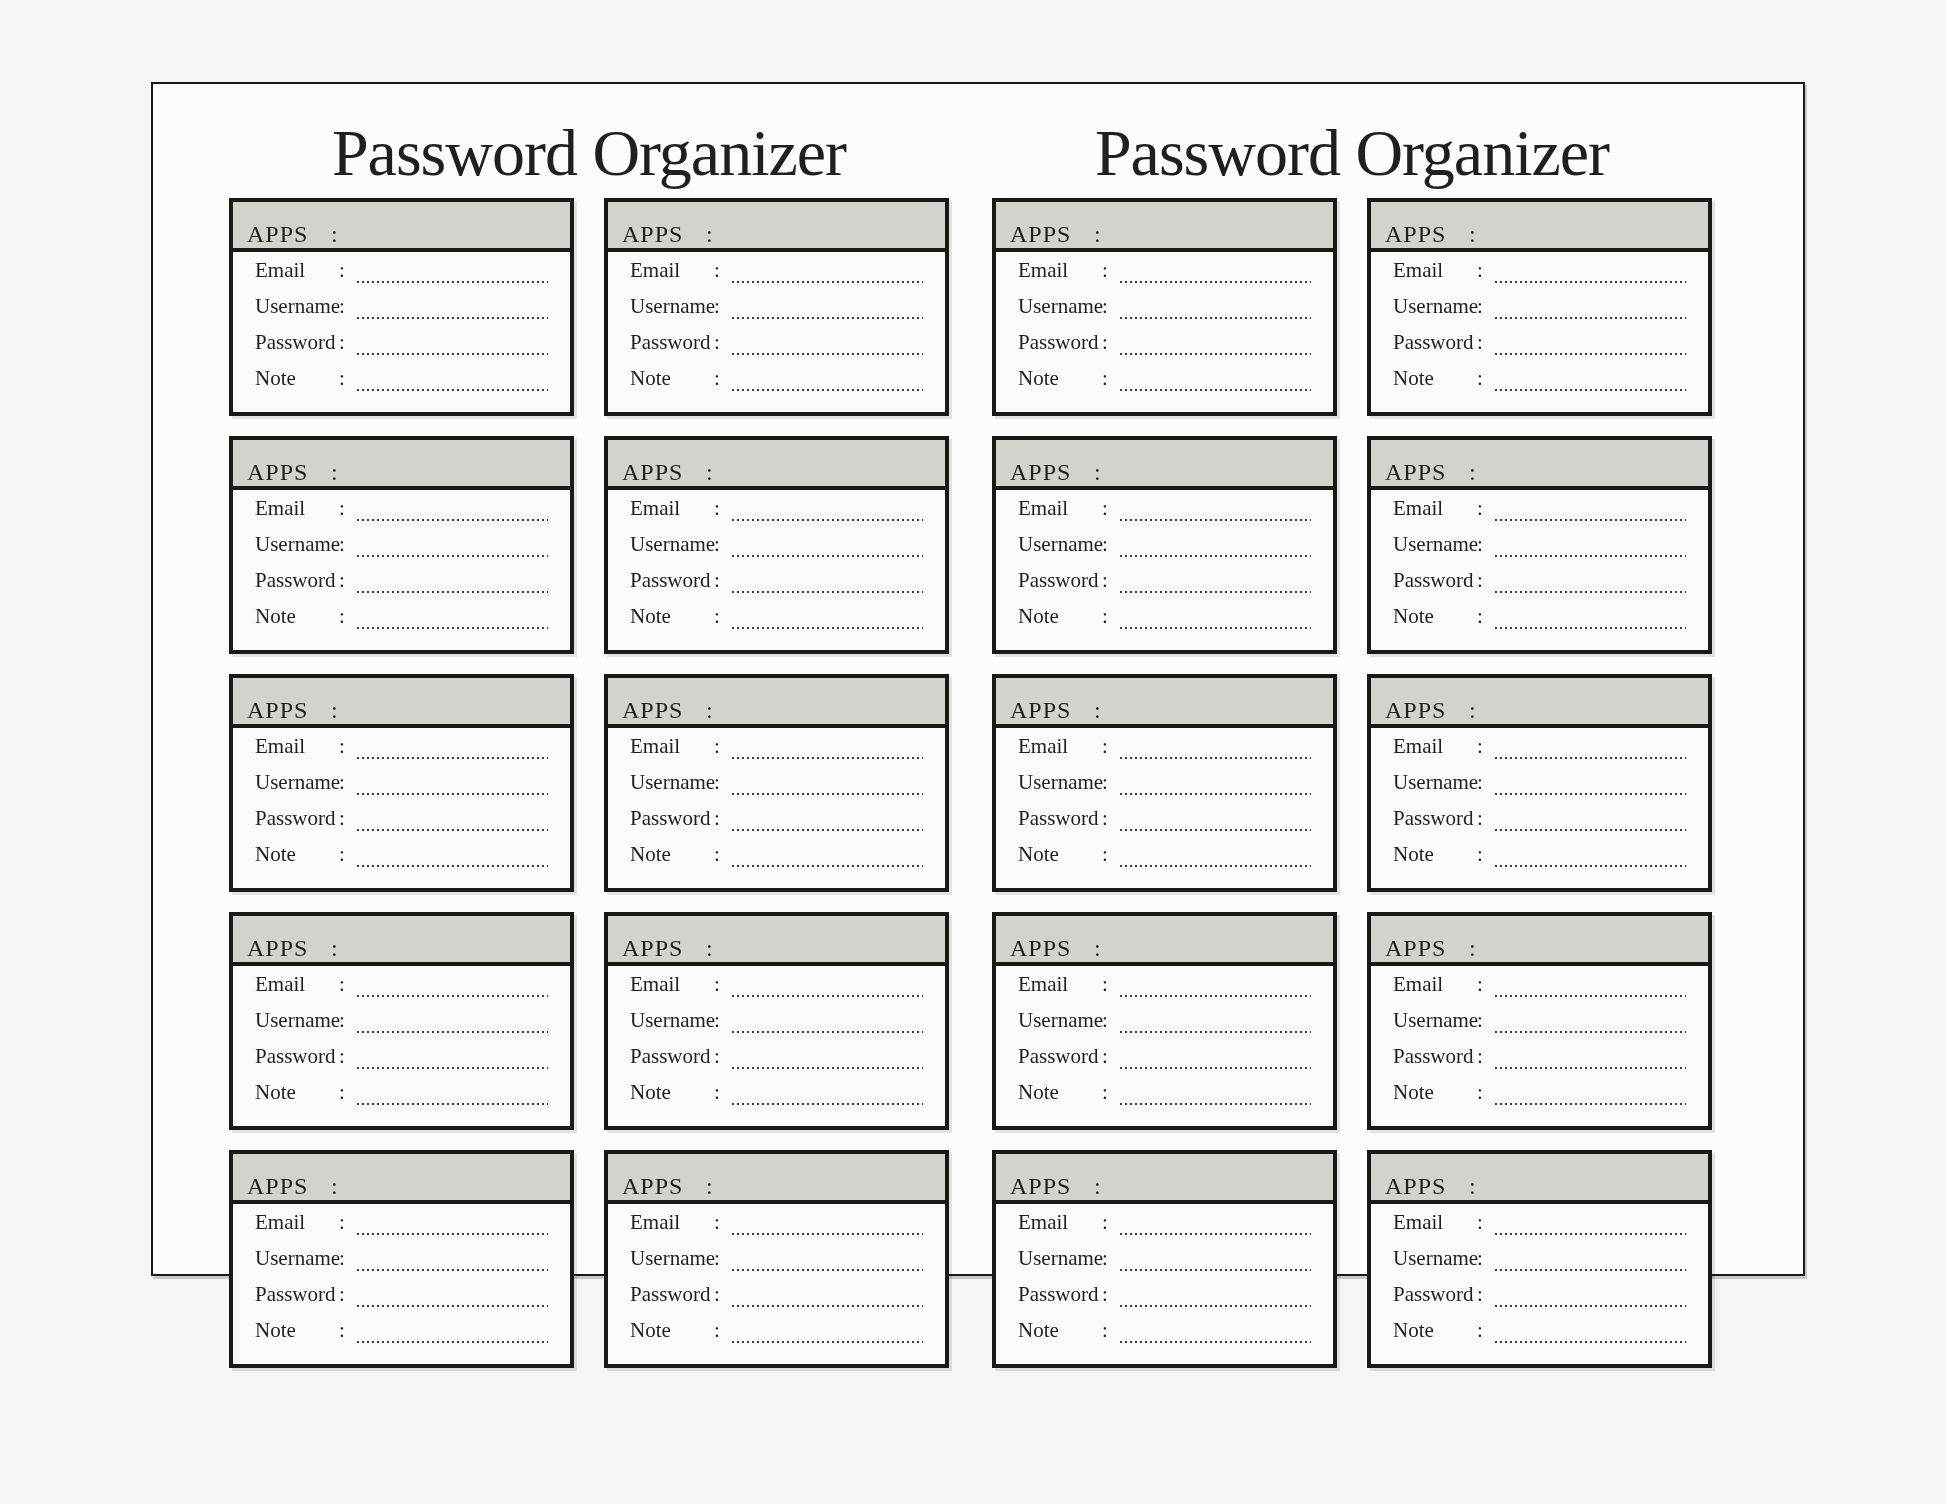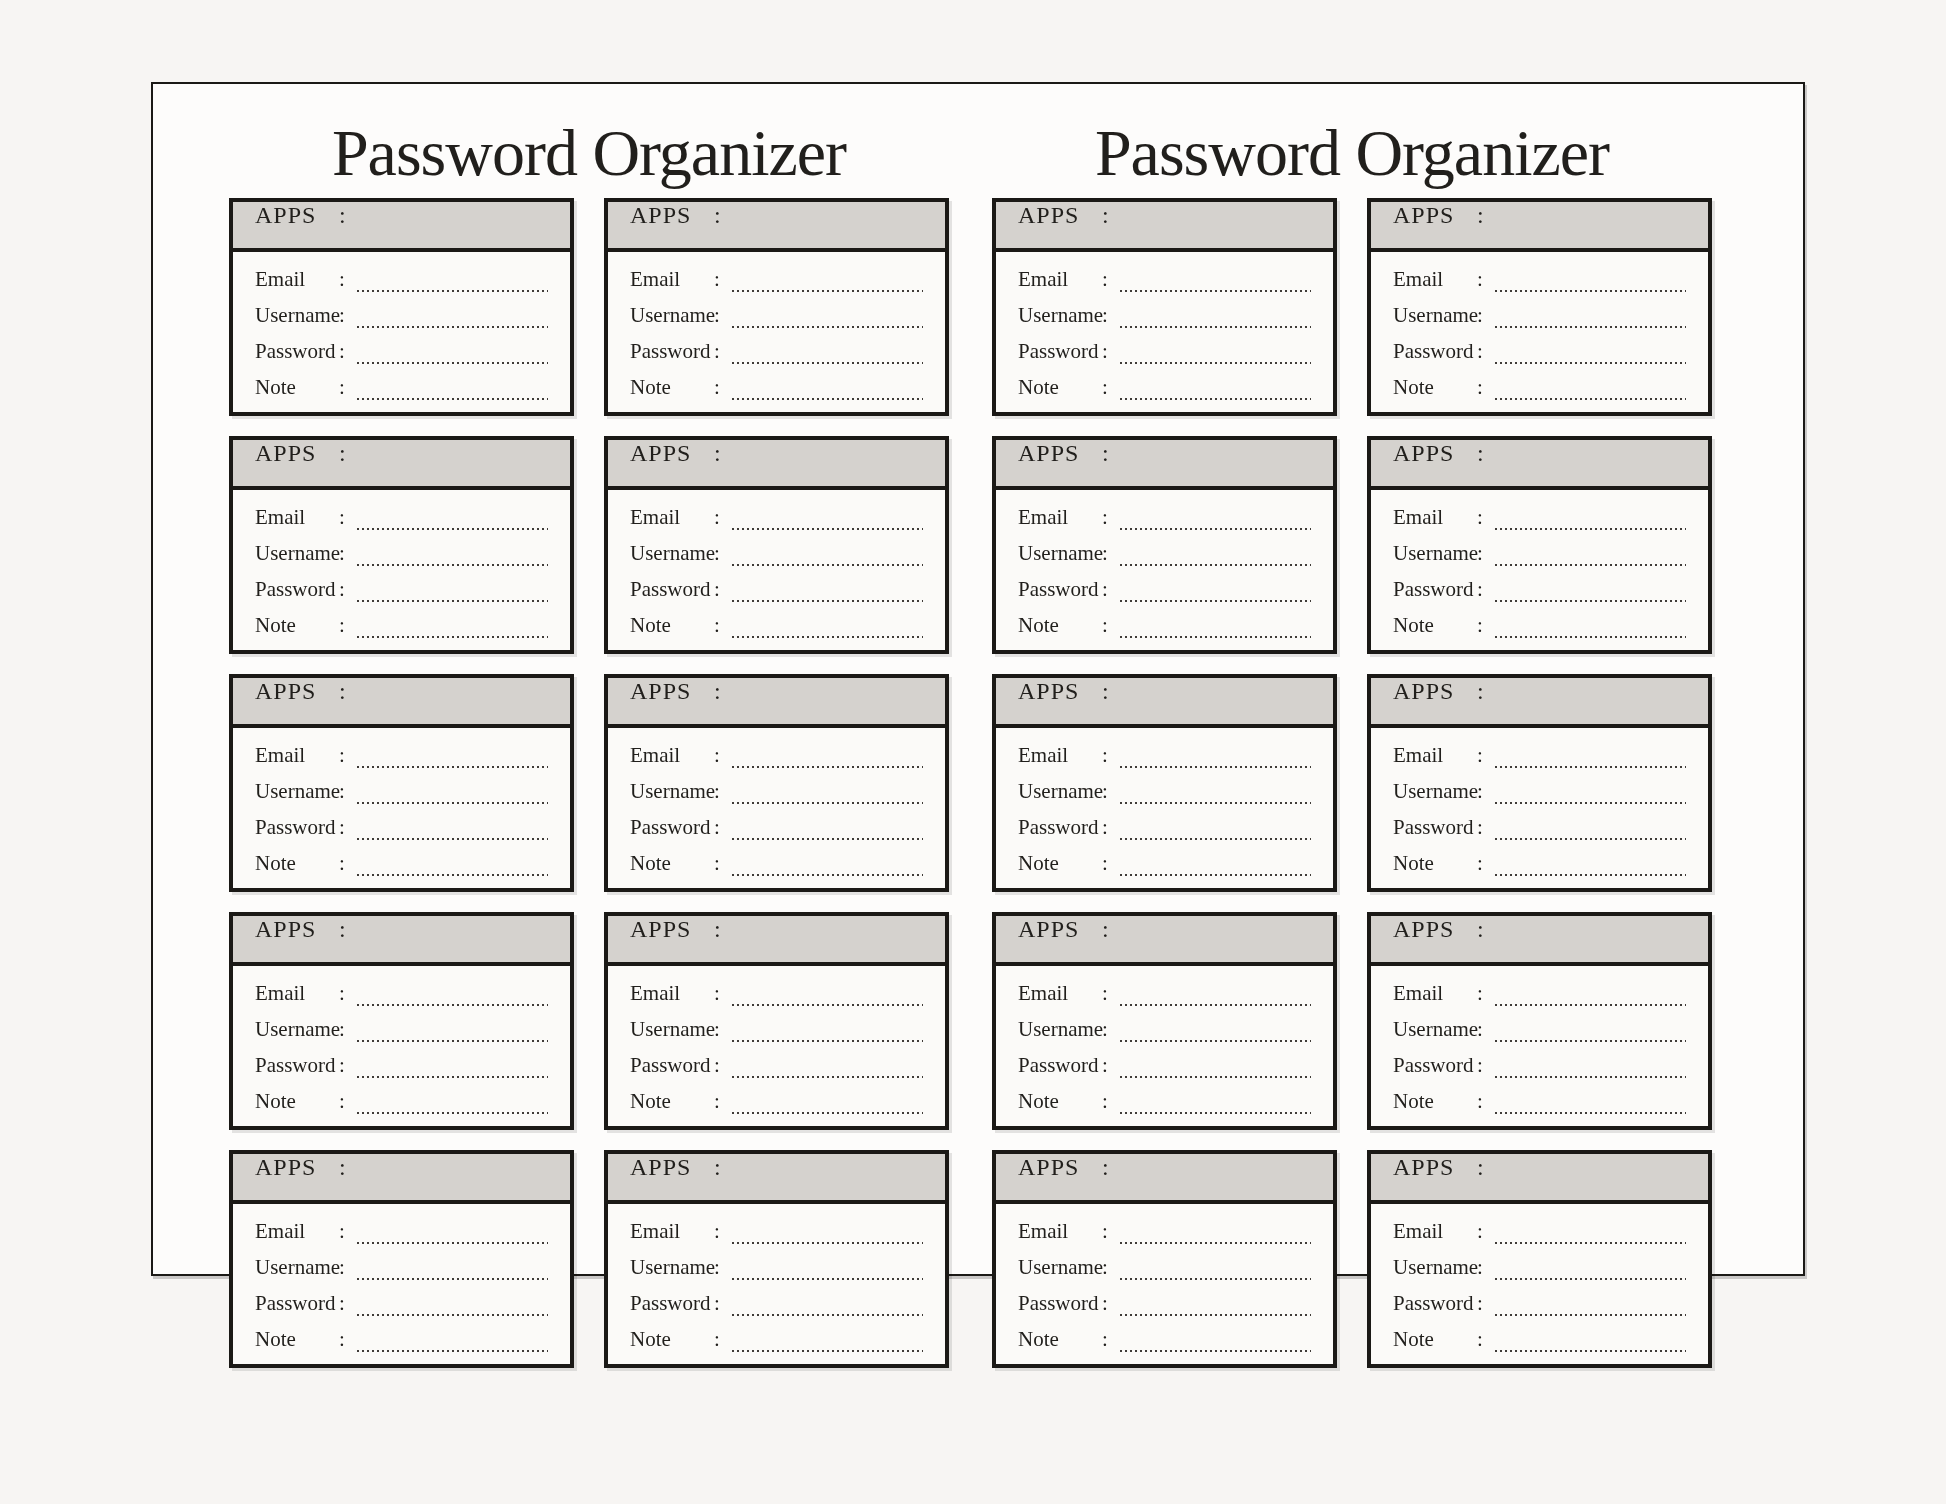--- a/index.html
+++ b/index.html
@@ -64,31 +64,31 @@
     box-shadow: 3px 3px 0 rgba(0,0,0,0.10);
     display: flex;
     flex-direction: column;
   }
   .card-header {
     flex: 0 0 50px;
     height: 50px;
     background: var(--header-bg);
     border-bottom: 4px solid var(--border);
     display: flex;
-    align-items: flex-start;
-    padding-left: 22px;
+    align-items: flex-end;
+    padding-left: 14px;
     font-size: 24px;
     letter-spacing: 1px;
   }
   .hdr-label { width: 84px; }
   .hdr-colon { width: 10px; }
   .hdr-fill  { flex: 1; align-self: stretch; }
   .card-body {
     flex: 1;
-    padding-top: 9px;
+    padding-top: 0;
   }
   .frow {
     height: 36px;
     display: flex;
     align-items: center;
     padding-left: 22px;
     font-size: 21px;
   }
   .flabel { width: 84px; white-space: nowrap; }
   .fcolon { width: 10px; }

